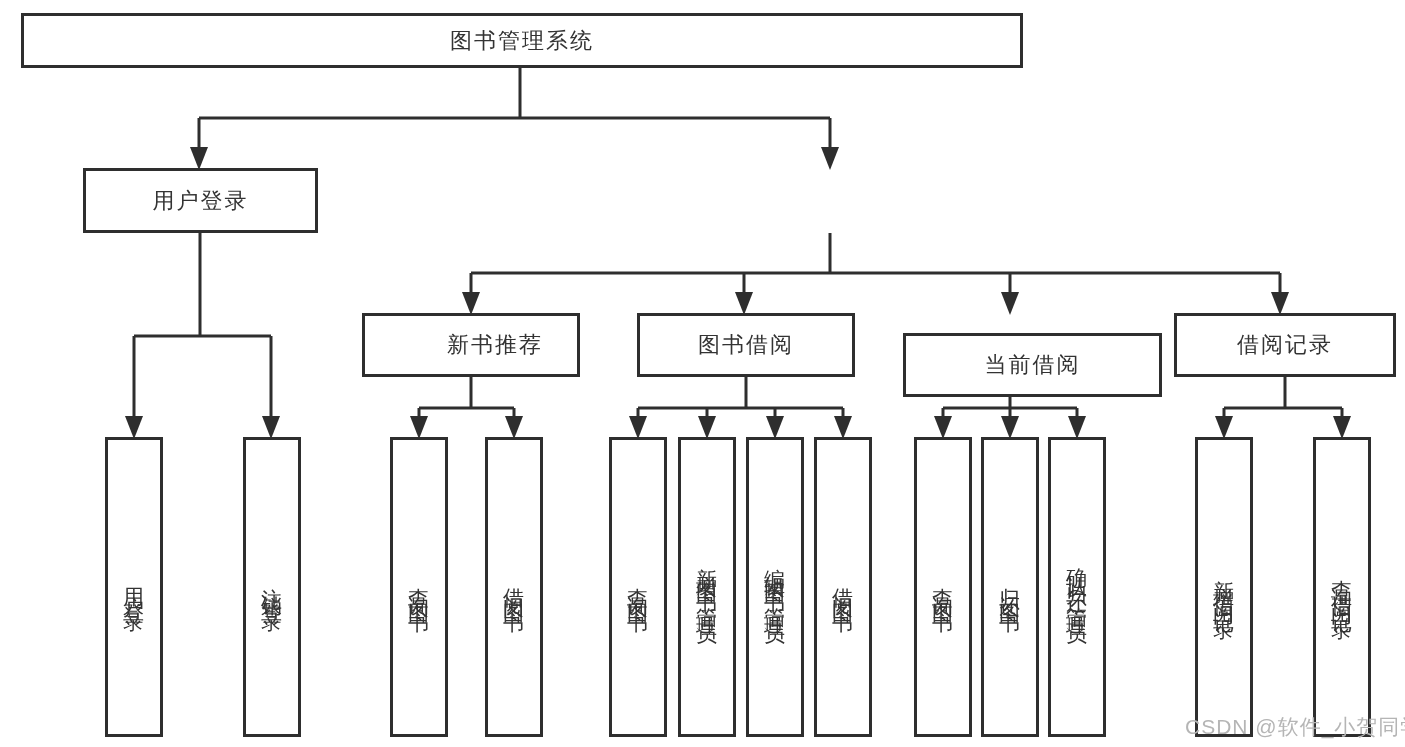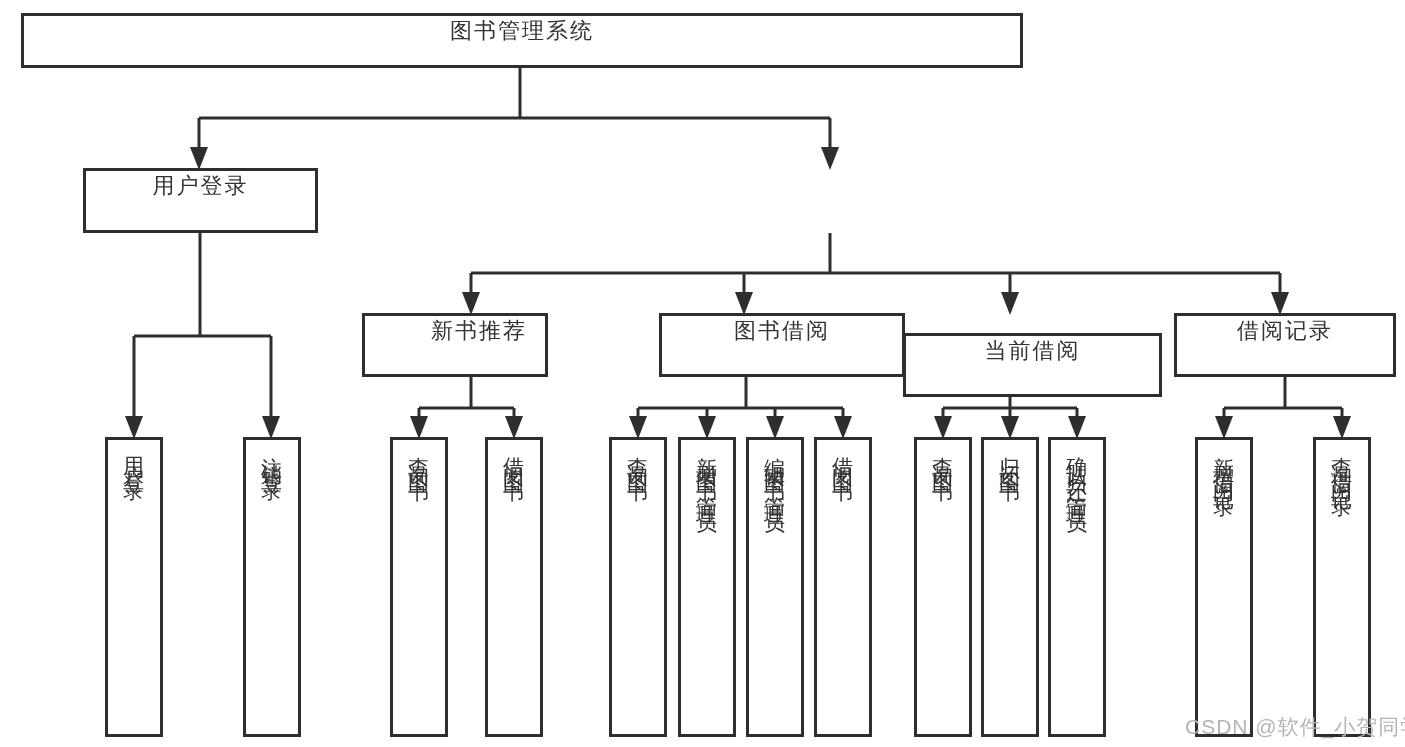--- a/index.html
+++ b/index.html
@@ -20,20 +20,21 @@
     left: 0; top: 0;
     width: 1405px; height: 747px;
     z-index: 1;
   }
   .node {
     position: absolute;
     box-sizing: border-box;
     border: 3px solid #2e2e2e;
     background: #ffffff;
     display: flex;
+    align-items: center;
     justify-content: center;
     z-index: 2;
     color: #333333;
   }
   .node .lbl {
     font-size: 22px;
     letter-spacing: 2px;
     color: #333333;
     white-space: nowrap;
   }
@@ -114,24 +115,24 @@
   </svg>
 
   <div class="node root-box">
     <span class="lbl">图书管理系统</span>
   </div>
 
   <div class="node l2-box" style="left:83px;">
     <span class="lbl">用户登录</span>
   </div>
 
-  <div class="node l3-box" style="left:362px;width:186px;padding-left:48px;">
+  <div class="node l3-box" style="left:362px;width:218px;padding-left:48px;">
     <span class="lbl">新书推荐</span>
   </div>
-  <div class="node l3-box" style="left:659px;width:246px;">
+  <div class="node l3-box" style="left:637px;width:218px;">
     <span class="lbl">图书借阅</span>
   </div>
   <div class="node l3-box" style="left:903px;width:259px;margin-top:20px;">
     <span class="lbl">当前借阅</span>
   </div>
   <div class="node l3-box" style="left:1174px;width:222px;">
     <span class="lbl">借阅记录</span>
   </div>
 
   <div class="node vnode l4-box" style="left:105px;">

